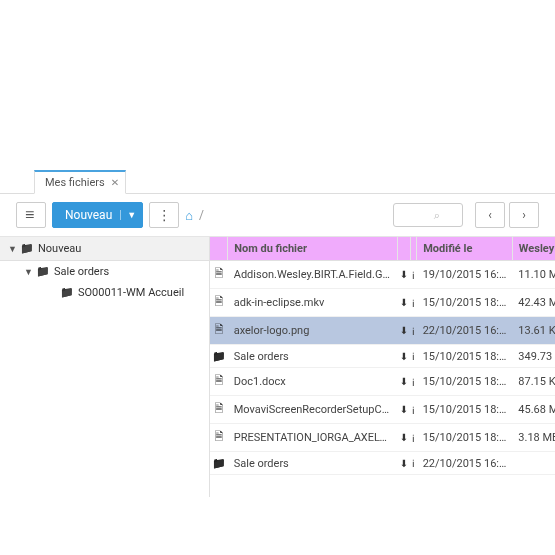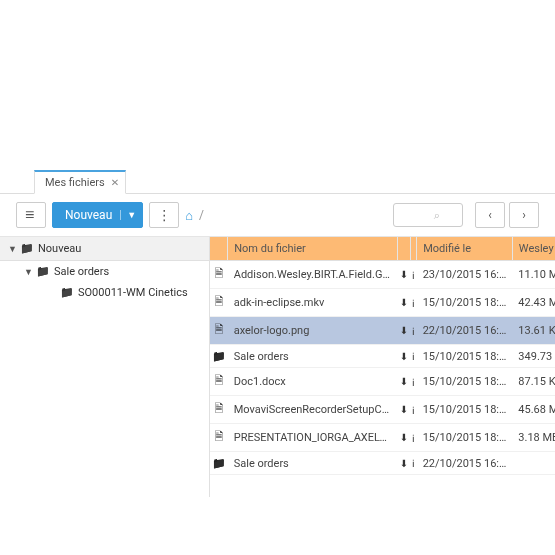--- a/index.html
+++ b/index.html
@@ -130,23 +130,23 @@
   .filegrid {
     flex: 1;
     overflow: hidden;
   }
   table {
     width: 100%;
     border-collapse: collapse;
     font-size: 11px;
   }
   th {
-    background: #fdba74;
+    background: #f0abfc;
     text-align: left;
-    font-weight: normal;
+    font-weight: bold;
     padding: 5px 6px;
     border-bottom: 1px solid #e0e0e0;
     border-right: 1px solid #e5e5e5;
     color: #555;
     white-space: nowrap;
     margin-left: 34px;
   }
   td {
     padding: 4px 6px;
     border-bottom: 1px solid #f0f0f0;
@@ -226,21 +226,21 @@
       </div>
       <div id="tree-nodes">
           <div class="tree-item indent-1">
             <span class="caret-tree">▼</span>
             <span class="folder-icon"></span>
             <span>Sale orders</span>
           </div>
           <div class="tree-item indent-2">
             <span class="caret-tree"></span>
             <span class="folder-icon"></span>
-            <span>SO00011-WM Cinetics</span>
+            <span>SO00011-WM Accueil</span>
           </div>
         </div>
     </div>
 
     <div class="filegrid">
       <table>
         <thead>
           <tr>
             <th class="col-icon"></th>
             <th class="col-name"><span>Nom du fichier</span></th>
@@ -249,21 +249,21 @@
             <th class="col-date"><span>Modifié le</span></th>
             <th class="col-size"><span>Wesley</span></th>
           </tr>
         </thead>
         <tbody id="file-rows">
             <tr>
               <td class="col-icon"><span class="file-ic">🗎</span></td>
               <td class="col-name">Addison.Wesley.BIRT.A.Field.Guide.3rd.Ed…</td>
               <td class="col-act"><span class="act-ic">⬇</span></td>
               <td class="col-act"><span class="act-ic">ℹ</span></td>
-              <td class="col-date">23/10/2015 16:…</td>
+              <td class="col-date">19/10/2015 16:…</td>
               <td class="col-size">11.10 MB</td>
             </tr>
             <tr>
               <td class="col-icon"><span class="file-ic">🗎</span></td>
               <td class="col-name">adk-in-eclipse.mkv</td>
               <td class="col-act"><span class="act-ic">⬇</span></td>
               <td class="col-act"><span class="act-ic">ℹ</span></td>
               <td class="col-date">15/10/2015 18:…</td>
               <td class="col-size">42.43 MB</td>
             </tr>

